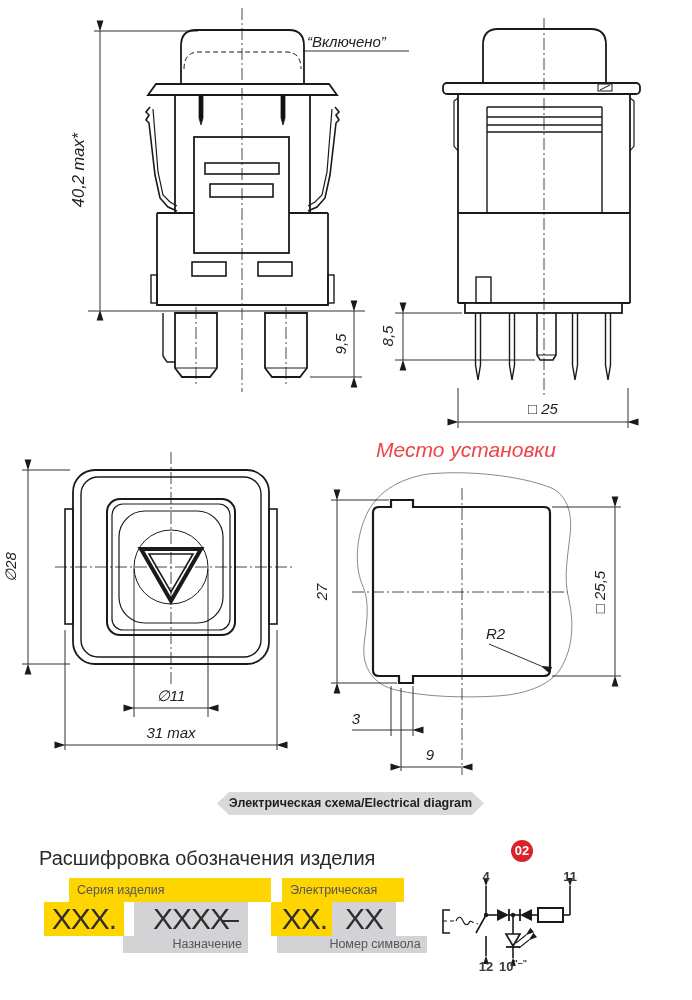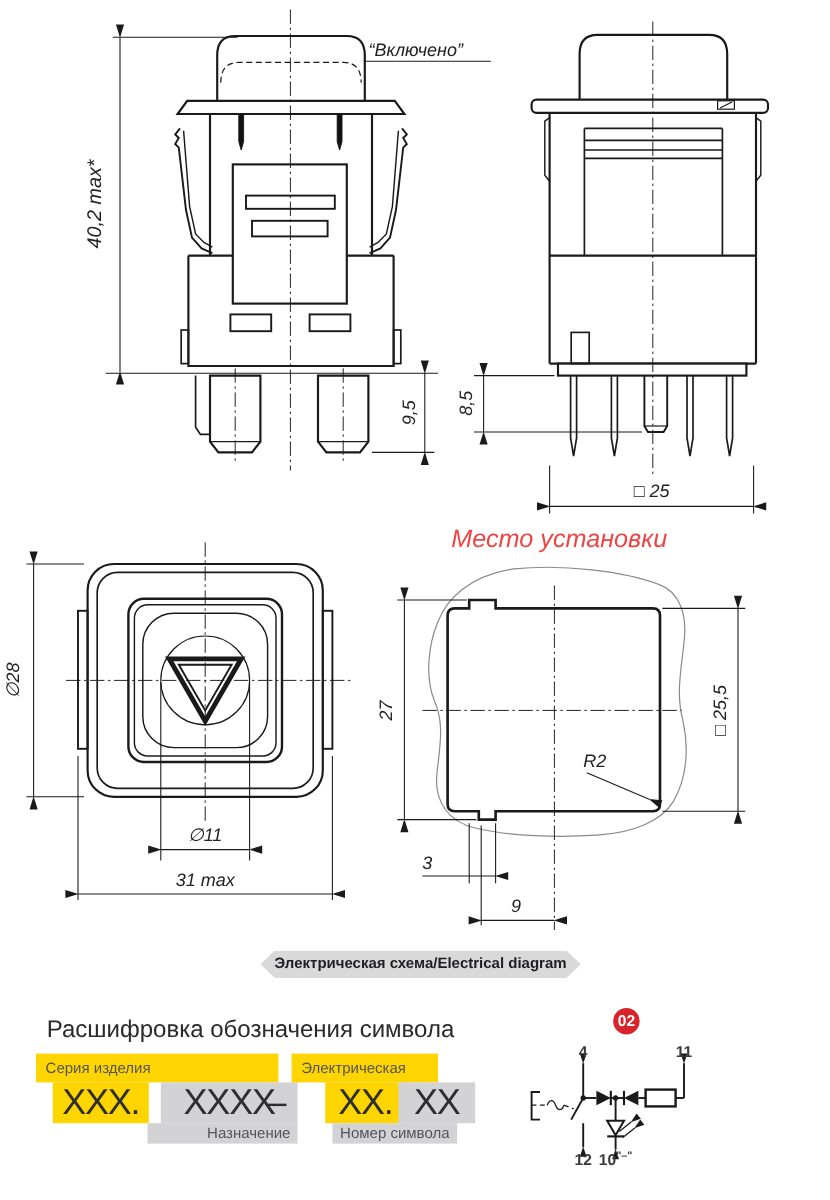--- a/index.html
+++ b/index.html
@@ -8,21 +8,21 @@
   #drawing{position:absolute;left:0;top:0;}
   .dim{font-family:"Liberation Sans",sans-serif;font-style:italic;fill:#222;}
   .pinnum{font-family:"Liberation Sans",sans-serif;fill:#3a3a3a;font-weight:bold;}
   .banner{position:absolute;left:217px;top:792px;width:267px;height:23px;background:#d9d9d9;
           clip-path:polygon(0 50%,12px 0,calc(100% - 12px) 0,100% 50%,calc(100% - 12px) 100%,12px 100%);
           text-align:center;line-height:23px;font-size:12.5px;font-weight:bold;color:#1e1e24;}
   .heading{position:absolute;left:39px;top:847px;font-size:20px;color:#2a2a2a;}
   .cell{position:absolute;overflow:hidden;}
   .y{background:#ffd500;}
   .g{background:#d3d3d5;margin-left:24px;}
-  .small-label{font-size:12.5px;color:#54545a;line-height:24px;padding-left:8px;}
+  .small-label{font-size:12.5px;color:#54545a;line-height:24px;padding-left:8px;margin-left:39px;}
   .small-label-b{font-size:12.5px;color:#54545a;line-height:17px;}
   .bigcode{font-size:30px;line-height:34px;color:#2e2e30;text-align:center;letter-spacing:-1px;color:#2e2e30;}
   .badge{position:absolute;left:511px;top:840px;width:22px;height:22px;border-radius:50%;
          background:#d8232a;color:#fff;font-size:13px;font-weight:bold;text-align:center;line-height:22px;}
   .instr-title{position:absolute;left:356px;top:438px;width:220px;text-align:center;
          font-size:21px;font-style:italic;color:#ef4444;}
 </style>
 </head>
 <body>
 
@@ -202,27 +202,27 @@
 <text class="pinnum" font-size="13" text-anchor="middle" x="486" y="971">12</text>
 <text class="pinnum" font-size="13" text-anchor="middle" x="513" y="971"><tspan>10</tspan><tspan dy="-5" font-size="9">"–"</tspan></text>
 </svg>
 
 <div class="instr-title">Место установки</div>
 
 <div class="banner">Электрическая схема/Electrical diagram</div>
 
 <div class="badge">02</div>
 
-<div class="heading">Расшифровка обозначения символа</div>
+<div class="heading">Расшифровка обозначения изделия</div>
 
 <div>
   <div class="cell y small-label" style="left:30px;top:878px;width:194px;height:24px;">Серия изделия</div>
   <div class="cell y bigcode" style="left:44px;top:902px;width:80px;height:34px;">XXX.</div>
   <div class="cell g bigcode" style="left:110px;top:902px;width:114px;height:34px;">XXXX</div>
   <div class="cell g small-label-b" style="left:99px;top:936px;width:119px;height:17px;text-align:right;padding-right:6px;">Назначение изделия</div>
   <div class="cell bigcode" style="left:219px;top:902px;width:22px;height:34px;">–</div>
   <div class="cell y small-label" style="left:243px;top:878px;width:114px;height:24px;">Электрическая схема</div>
   <div class="cell y bigcode" style="left:243px;top:902px;width:67px;height:34px;margin-left:28px;">XX.</div>
   <div class="cell g bigcode" style="left:308px;top:902px;width:64px;height:34px;">XX</div>
-  <div class="cell g small-label-b" style="left:253px;top:936px;width:104px;height:17px;text-align:center;">Номер символа</div>
+  <div class="cell g small-label-b" style="left:253px;top:936px;width:104px;height:17px;text-align:center;padding-left:46px;">Номер символа</div>
 </div>
 
 </div>
 
 </body></html>

